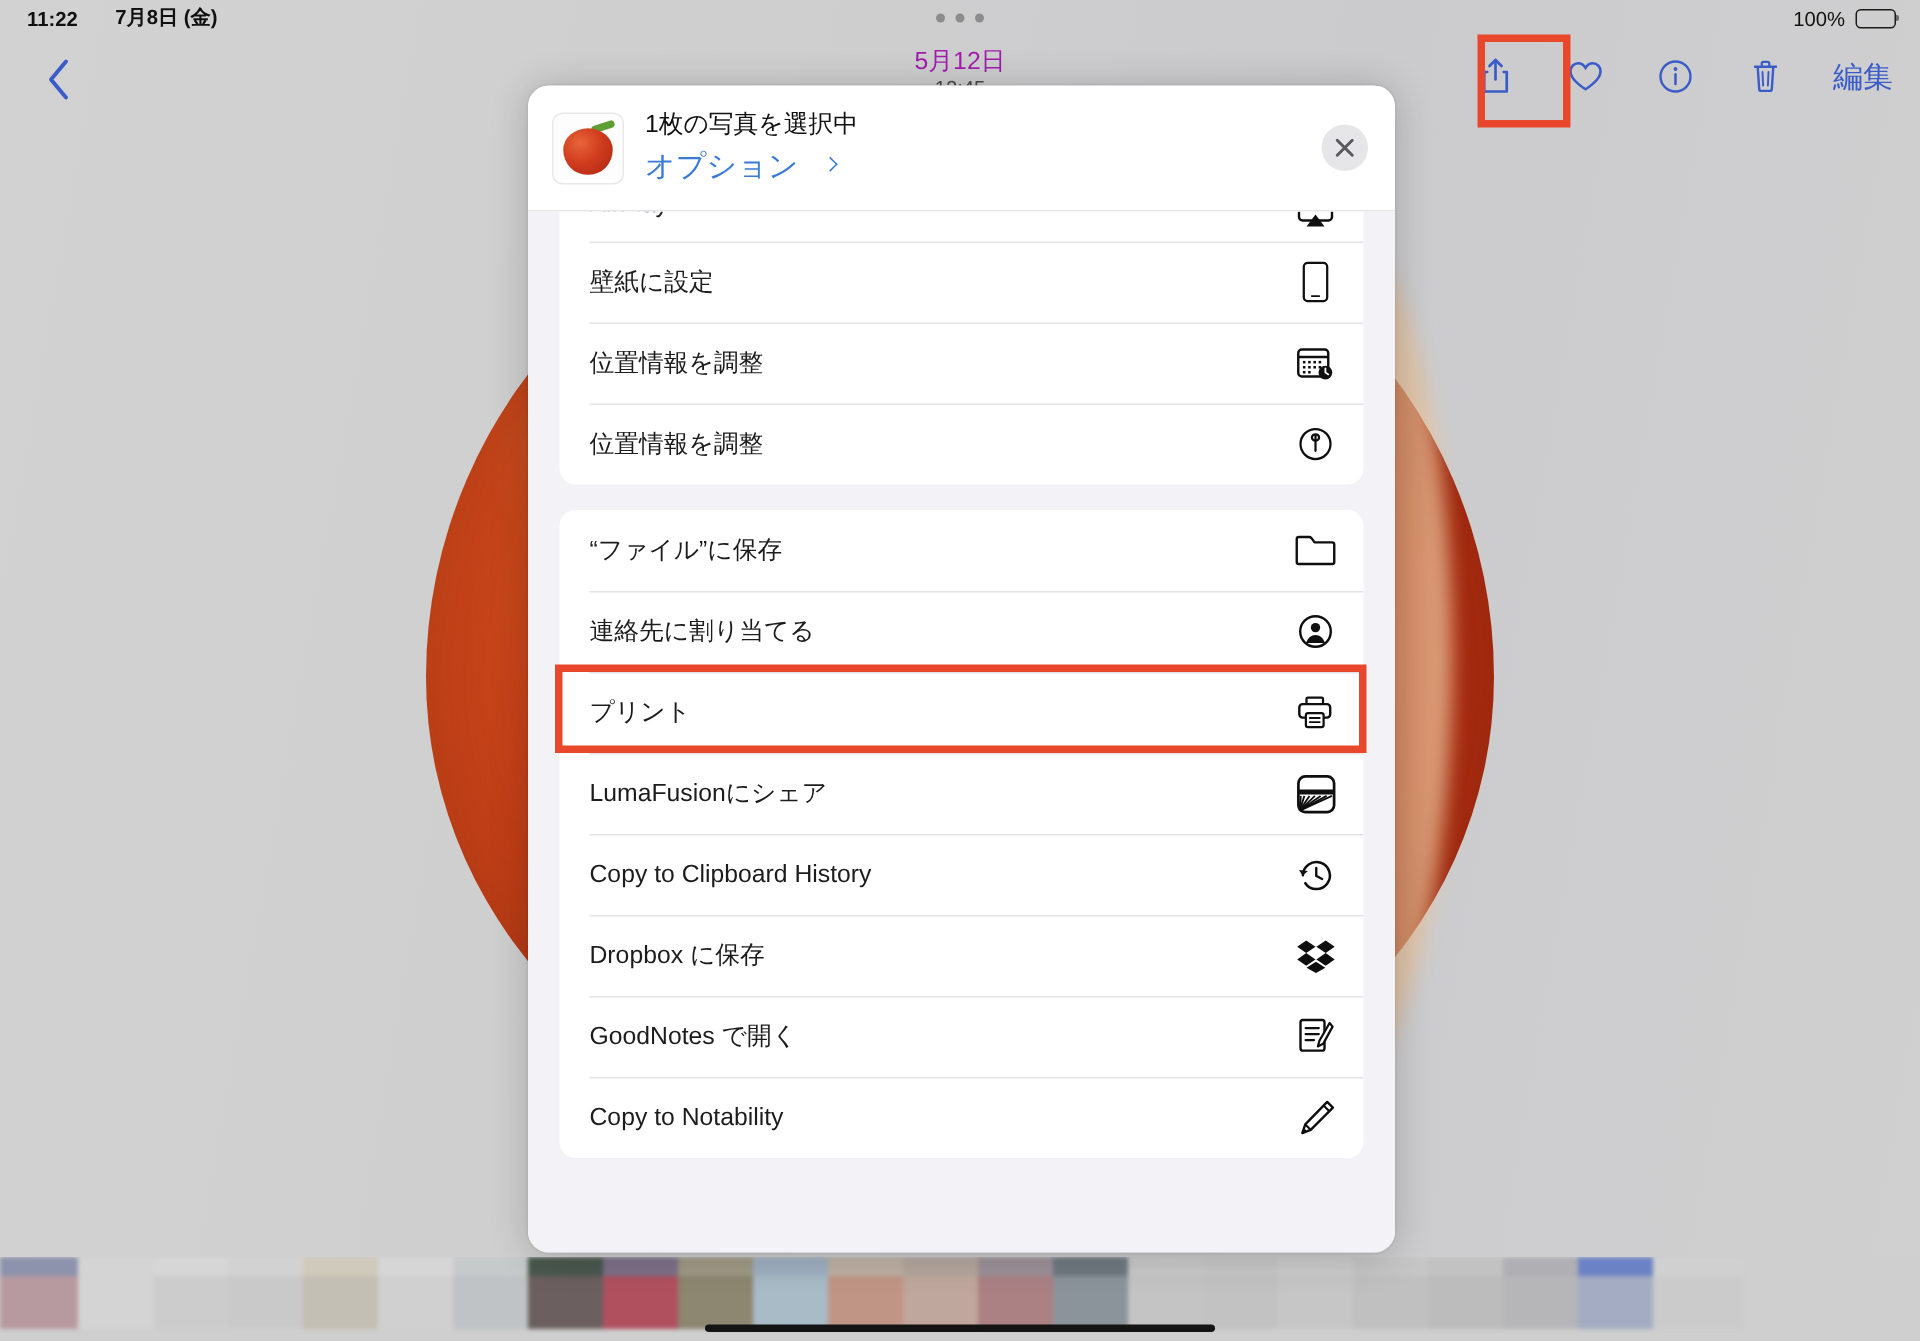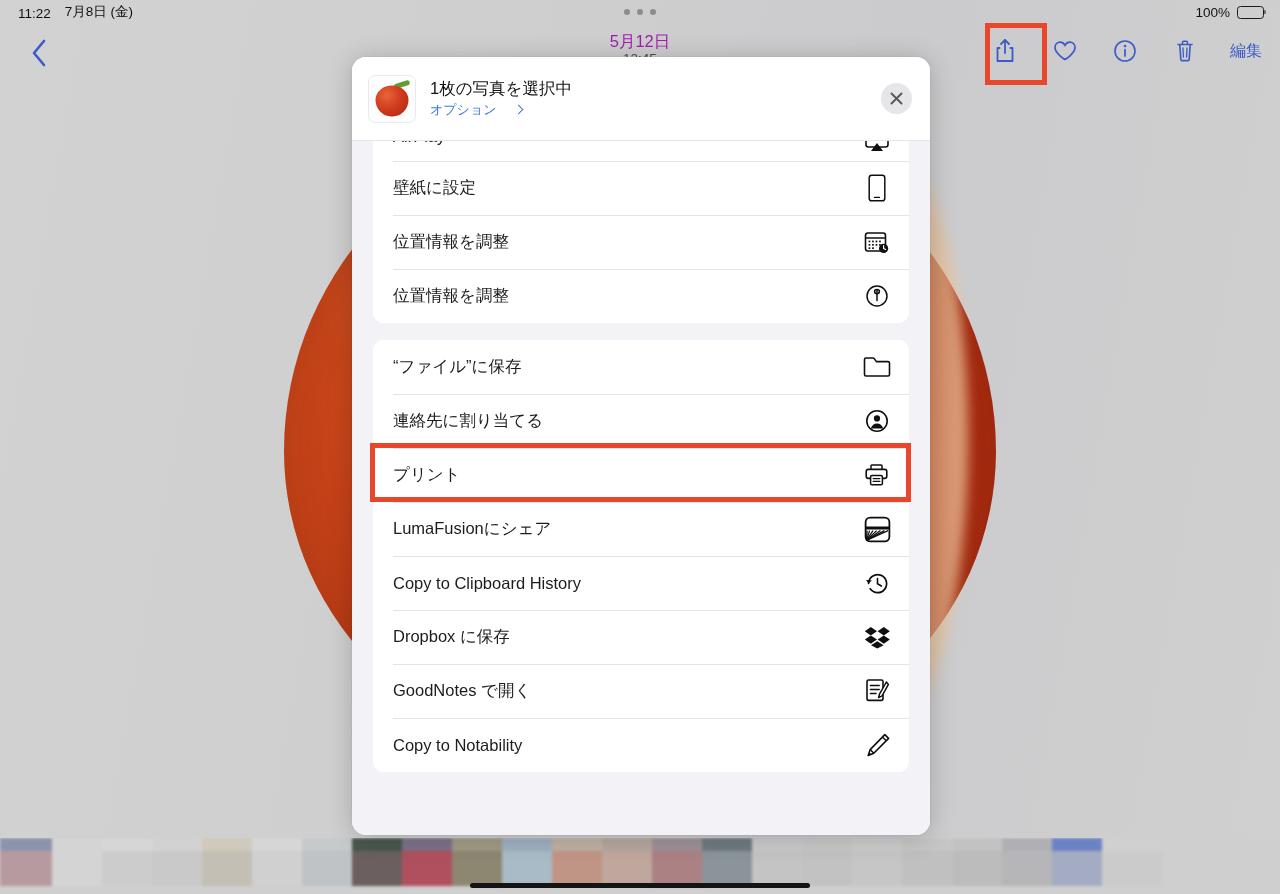--- a/index.html
+++ b/index.html
@@ -69,23 +69,23 @@
     display: flex;
     align-items: center;
     font-size: 13.5px;
     color: #111;
     z-index: 30;
   }
   .status-left {
     position: absolute;
     left: 18px;
     display: flex;
-    align-items: flex-end;
-    gap: 14px;
-    font-weight: 400;
+    align-items: center;
+    gap: 25px;
+    font-weight: 700;
   }
   .status-dots {
     position: absolute;
     left: 50%;
     transform: translateX(-50%);
     display: flex;
     gap: 7px;
   }
   .status-dots i {
     display: block;
@@ -160,21 +160,21 @@
     display: flex;
     align-items: center;
     gap: 26px;
   }
   .nav-btn {
     width: 34px; height: 38px;
     display: flex; align-items: center; justify-content: center;
     color: #3a5cc8;
   }
   .nav-edit {
-    font-size: 16px;
+    font-size: 20px;
     color: #3a5cc8;
     padding: 0 2px;
   }
   .hl-box {
     position: absolute;
     border: 5px solid #e8472b;
     box-sizing: border-box;
     pointer-events: none;
     z-index: 60;
   }
@@ -232,21 +232,21 @@
     margin-left: 14px;
     flex: 1 1 auto;
     min-width: 0;
   }
   .header-title {
     font-size: 16.5px;
     color: #111;
     line-height: 1.3;
   }
   .header-options {
-    font-size: 13px;
+    font-size: 20px;
     color: #3a7bd8;
     margin-top: 2px;
     display: inline-flex;
     align-items: center;
     gap: 18px;
   }
   .chev {
     display: inline-block;
     width: 6px; height: 6px;
     border-right: 1.7px solid #3a7bd8;

